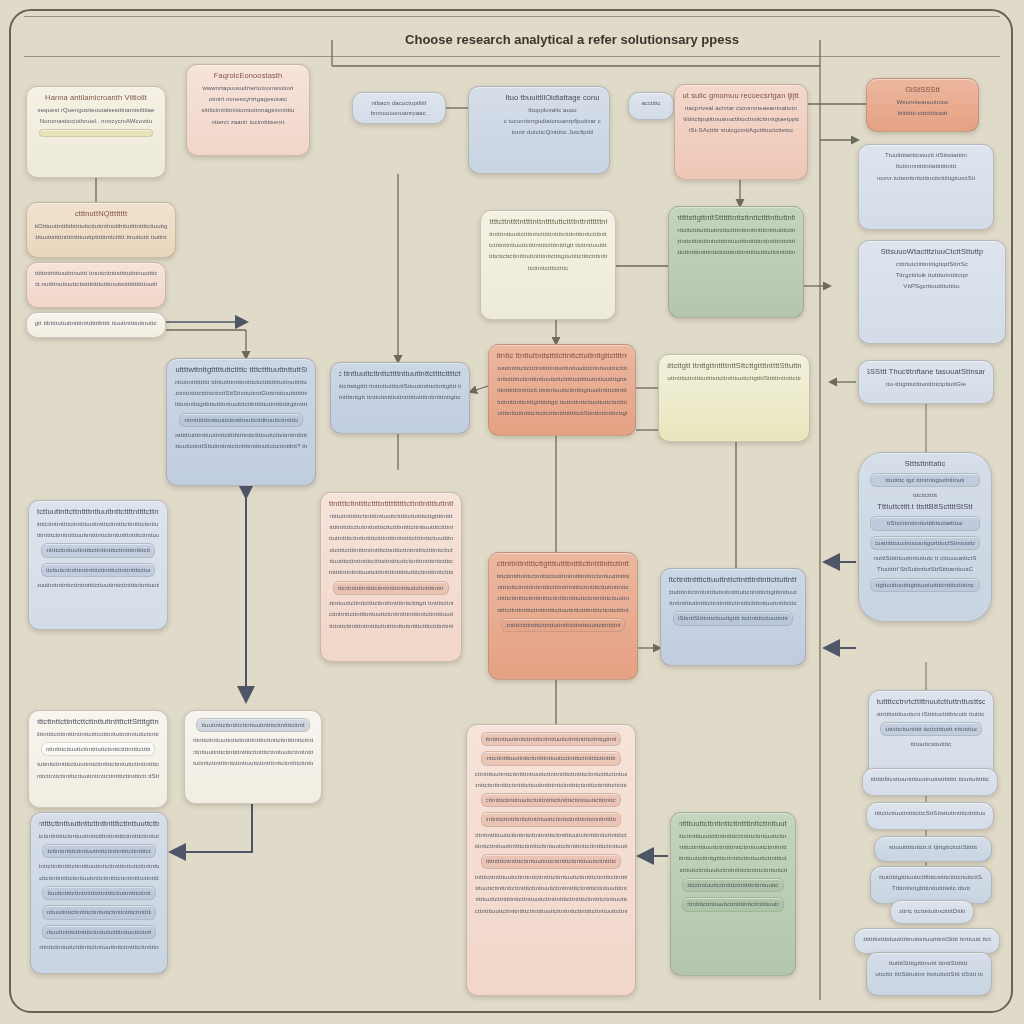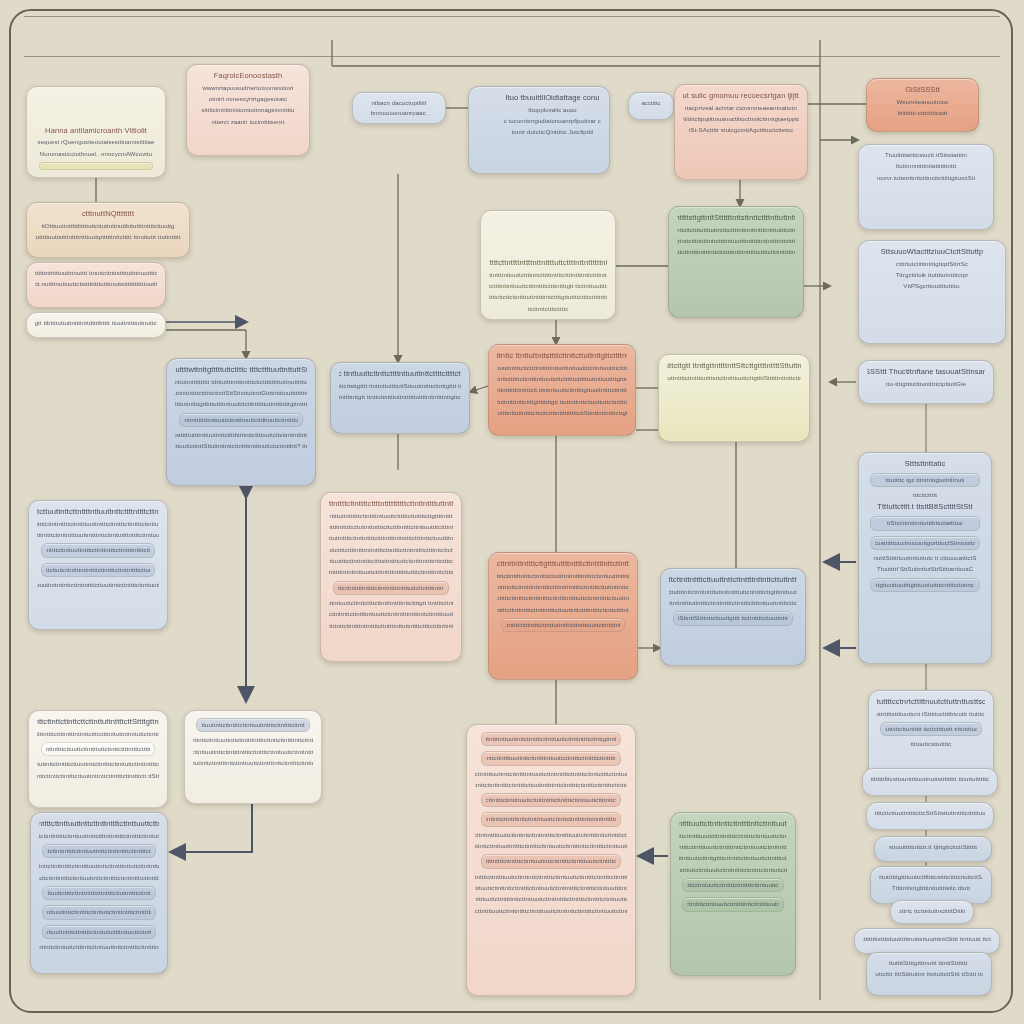--- a/index.html
+++ b/index.html
@@ -32,21 +32,21 @@
     padding:7px 8px;
     gap:5px;
   }
   .n-blue   {background:linear-gradient(180deg,#ccd7e5 0%,#c0cddf 100%);}
   .n-blue2  {background:linear-gradient(180deg,#d5dee9 0%,#c9d4e2 100%);}
   .n-bluelt {background:linear-gradient(180deg,#dde4ed 0%,#d3dce8 100%);}
   .n-salmon {background:linear-gradient(180deg,#ecb79f 0%,#e5a183 100%);}
   .n-pink   {background:linear-gradient(180deg,#f3d8cc 0%,#eec7b6 100%);}
   .n-pinklt {background:linear-gradient(180deg,#f6e3da 0%,#f1d6c9 100%);}
   .n-green  {background:linear-gradient(180deg,#c4d4be 0%,#b3c6ad 100%);}
-  .n-cream  {background:linear-gradient(180deg,#f4f1e4 0%,#eeead9 100%);justify-content:flex-end;}
+  .n-cream  {background:linear-gradient(180deg,#f4f1e4 0%,#eeead9 100%);}
   .n-yellow {background:linear-gradient(180deg,#f2f1dd 0%,#e8e6bd 100%);}
   .n-white  {background:linear-gradient(180deg,#f7f5ee 0%,#f0ede2 100%);}
   .n-tan    {background:linear-gradient(180deg,#f1e2cf 0%,#ead6bd 100%);}
 
   
   .tx{
     position:relative;width:100%;
     display:flex;justify-content:center;align-items:center;
     line-height:1.05;
     white-space:nowrap;overflow:hidden;
@@ -85,20 +85,21 @@
   .hline{position:absolute;background:rgba(95,88,74,.55);}
 </style>
 </head>
 <body>
 
 <div id="stage">
 
   <div class="frame"></div>
 
   <div class="hline" style="left:24px;top:16px;width:976px;height:1px;"></div>
+  <div class="title">Choose research analytical a refer solutionsary ppess</div>
   <div class="hline" style="left:24px;top:56px;width:976px;height:1px;"></div>
 
   <svg class="wires" viewBox="0 0 1024 1024">
     <defs>
       <marker id="ar" markerWidth="9" markerHeight="9" refX="7" refY="4.5" orient="auto">
         <path d="M0,0 L9,4.5 L0,9 z" fill="#4e5566"></path>
       </marker>
       <marker id="arS" markerWidth="7" markerHeight="7" refX="5.5" refY="3.5" orient="auto">
         <path d="M0,0 L7,3.5 L0,7 z" fill="#6b6a5c"></path>
       </marker>
@@ -213,21 +214,21 @@
       <div class="node n-bluelt" style="left: 858px; top: 240px; width: 148px; height: 104px;">
         <div class="tx head dark">SttsuuoWtactttziuuCtcttSttuttp</div>
         <div class="tx tiny">ctttrtutctitttntittgttqttSttrtSc</div>
         <div class="tx tiny">Tttrgcttituik ttuttttutnttttcrpr</div>
         <div class="tx tiny">VttPSgcrttuuttttuttitu.</div>
       </div>
       <div class="node n-bluelt" style="left: 858px; top: 360px; width: 136px; height: 44px;">
         <div class="tx head dark">SSSttt Thuctitnftane tasuuatSttnsan</div>
         <div class="tx tiny">ttu-ttttgtttuttttuntttttctpttuttGte</div>
       </div>
-      <div class="node n-blue2" style="left: 858px; top: 452px; width: 134px; height: 212px;">
+      <div class="node n-blue2" style="left: 858px; top: 452px; width: 134px; height: 170px; border-radius: 25px;">
         <div class="tx head dark">Stttsttnttatic</div>
         <div class="chip b">
           <div class="tx tiny">tttuttttc tgc tttnttnttgtutttittnuti</div>
         </div>
         <div class="tx tiny">tttcttcttttt</div>
         <div class="tx head dark">Ttttuttctttt.t ttsttBttScttttStStt</div>
         <div class="chip b">
           <div class="tx tiny">ttStvcttmttinttutttbttuttattttoc</div>
         </div>
         <div class="chip b">
@@ -263,21 +264,21 @@
       <div class="node n-bluelt" style="left: 890px; top: 900px; width: 84px; height: 24px;">
         <div class="tx tiny">sttttuuttrtc ttcttsttuttncttittDttkttcttnt</div>
       </div>
       <div class="node n-bluelt" style="left: 854px; top: 928px; width: 146px; height: 26px;">
         <div class="tx tiny">Stt.tuttuuttttttttsttttduuttttttnuttsttuuttttnttStttt ttnttuutt ttcttuuttnttgt</div>
       </div>
       <div class="node n-blue2" style="left: 866px; top: 952px; width: 126px; height: 44px;">
         <div class="tx tiny">ttuttttSttttgttttnuttt        tttnttSttttttt.</div>
         <div class="tx tiny">Ttttuttctttt ttttSttttuttnt          ttsttuttcttSttt ttStttt ttnttc</div>
       </div>
-      <div class="node n-tan" style="left: 26px; top: 202px; width: 164px; height: 56px;">
+      <div class="node n-tan" style="left: 26px; top: 202px; width: 150px; height: 56px;">
         <div class="tx head warm">ctttnuttNQtttttttt</div>
         <div class="tx tiny">ttOtttuuttnttbtbttttuttcttuttnttnuttbttuttttnttttcttuuttg</div>
         <div class="tx tiny">Ittutttttuuttsttttnttttrttttuuttpttttttnttcttttt ttnuttuttt ttuttnttttttc</div>
       </div>
       <div class="node n-pinklt" style="left: 26px; top: 262px; width: 140px; height: 46px;">
         <div class="tx tiny">ttnuttttttttttnbttttuuttttnutttt ttnuttcttnttsttttuttttnuuttttcttsttttc</div>
         <div class="tx tiny">ttgttnutttttttttnuttttttctt.nuttttnuttuuttcttsttttttttuttttnuttsttttttttttttuuttttnuttttttsttttuuttmtttt</div>
       </div>
       <div class="node n-white" style="left: 26px; top: 312px; width: 140px; height: 26px;">
         <div class="tx tiny">wttuttttsttttbttbttcttnttttruttttgtt ttbttttuttuttnttttnttdttttbtttt ttuuttnttttuttnuttcttuttttSttttttttnutt ttnttSttttbtt</div>

